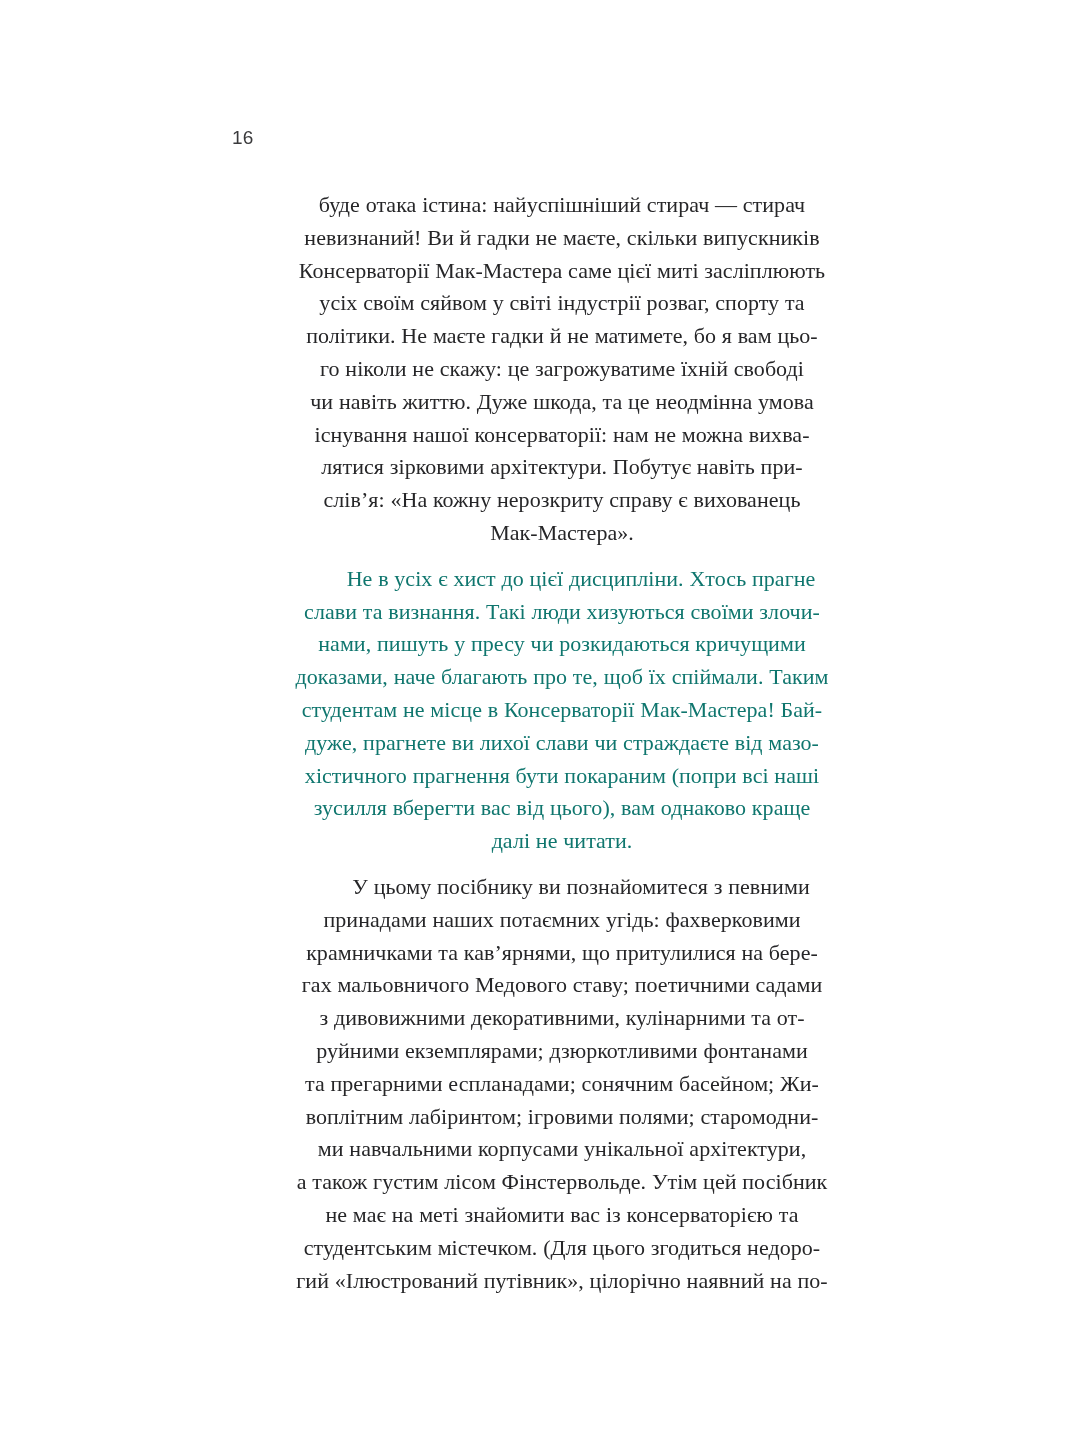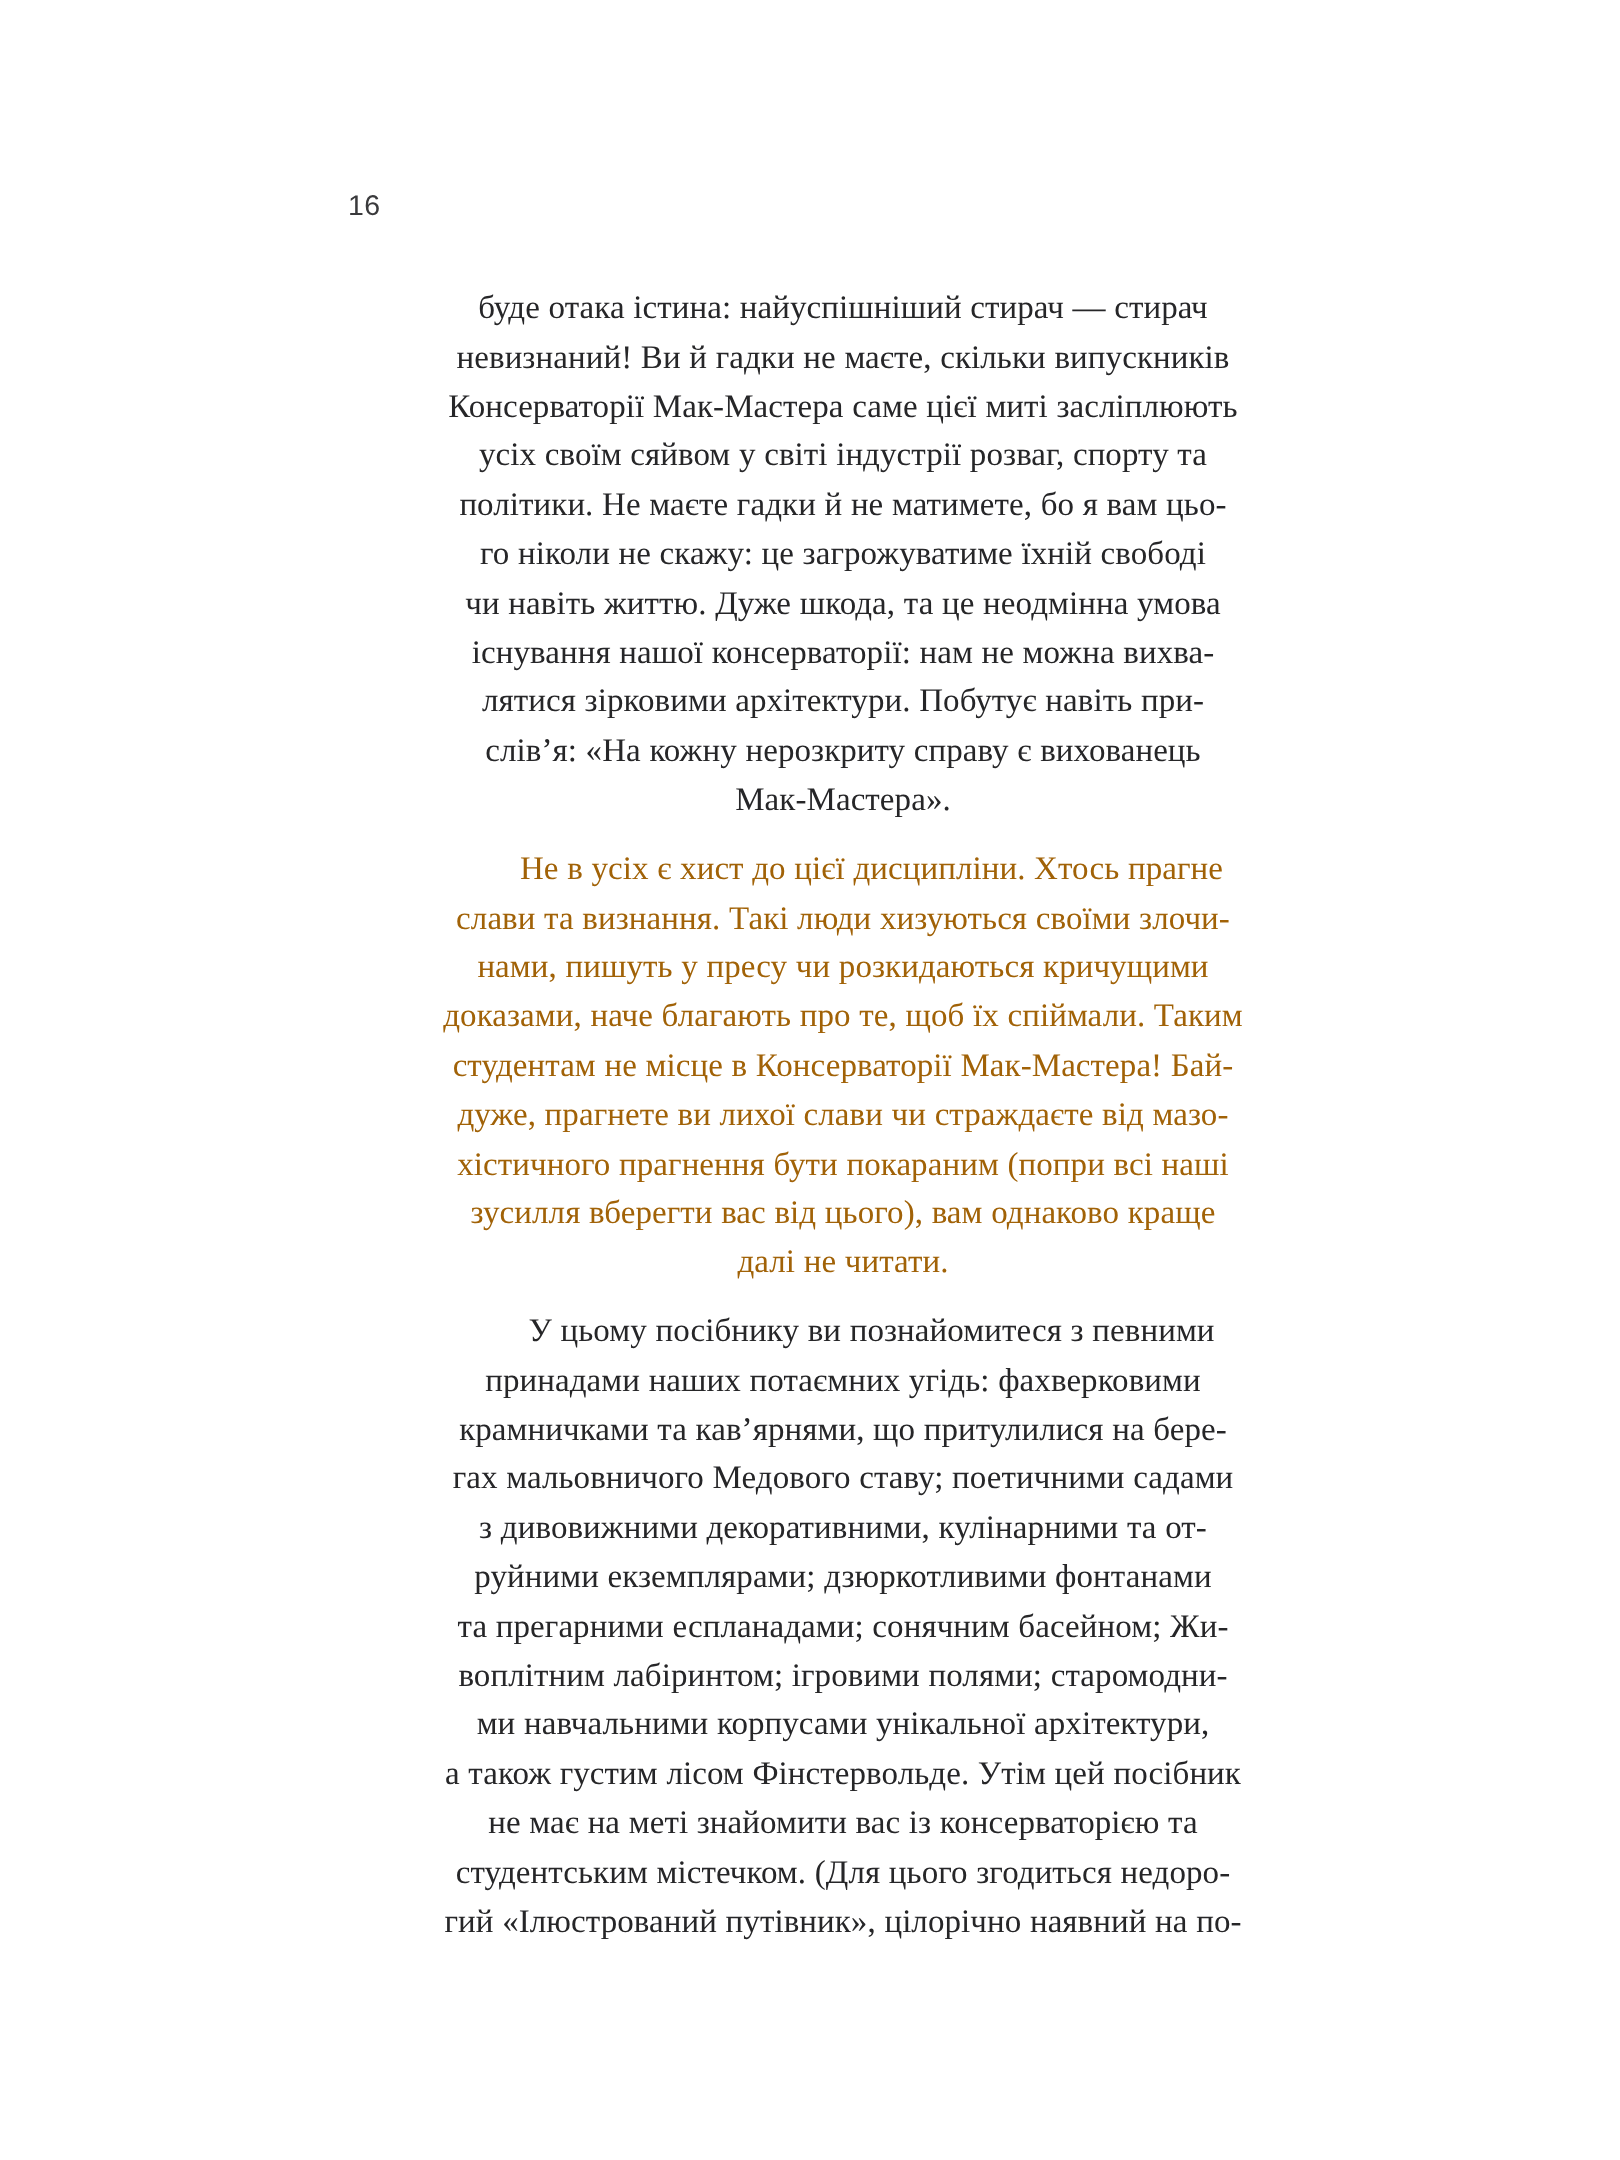--- a/index.html
+++ b/index.html
@@ -68,21 +68,21 @@
         <span class="line"><span>Консерваторії Мак-Мастера саме цієї миті засліплюють</span></span>
         <span class="line"><span>усіх своїм сяйвом у світі індустрії розваг, спорту та</span></span>
         <span class="line"><span>політики. Не маєте гадки й не матимете, бо я вам цьо-</span></span>
         <span class="line"><span>го ніколи не скажу: це загрожуватиме їхній свободі</span></span>
         <span class="line"><span>чи навіть життю. Дуже шкода, та це неодмінна умова</span></span>
         <span class="line"><span>існування нашої консерваторії: нам не можна вихва-</span></span>
         <span class="line"><span>лятися зірковими архітектури. Побутує навіть при-</span></span>
         <span class="line"><span>слів’я: «На кожну нерозкриту справу є вихованець</span></span>
         <span class="line"><span>Мак-Мастера».</span></span>
       </p>
-      <p class="para" style="color: #a16207;">
+      <p class="para" style="color: #0f766e;">
         <span class="line indent"><span>Не в усіх є хист до цієї дисципліни. Хтось прагне</span></span>
         <span class="line"><span>слави та визнання. Такі люди хизуються своїми злочи-</span></span>
         <span class="line"><span>нами, пишуть у пресу чи розкидаються кричущими</span></span>
         <span class="line"><span>доказами, наче благають про те, щоб їх спіймали. Таким</span></span>
         <span class="line"><span>студентам не місце в Консерваторії Мак-Мастера! Бай-</span></span>
         <span class="line"><span>дуже, прагнете ви лихої слави чи страждаєте від мазо-</span></span>
         <span class="line"><span>хістичного прагнення бути покараним (попри всі наші</span></span>
         <span class="line"><span>зусилля вберегти вас від цього), вам однаково краще</span></span>
         <span class="line"><span>далі не читати.</span></span>
       </p>

